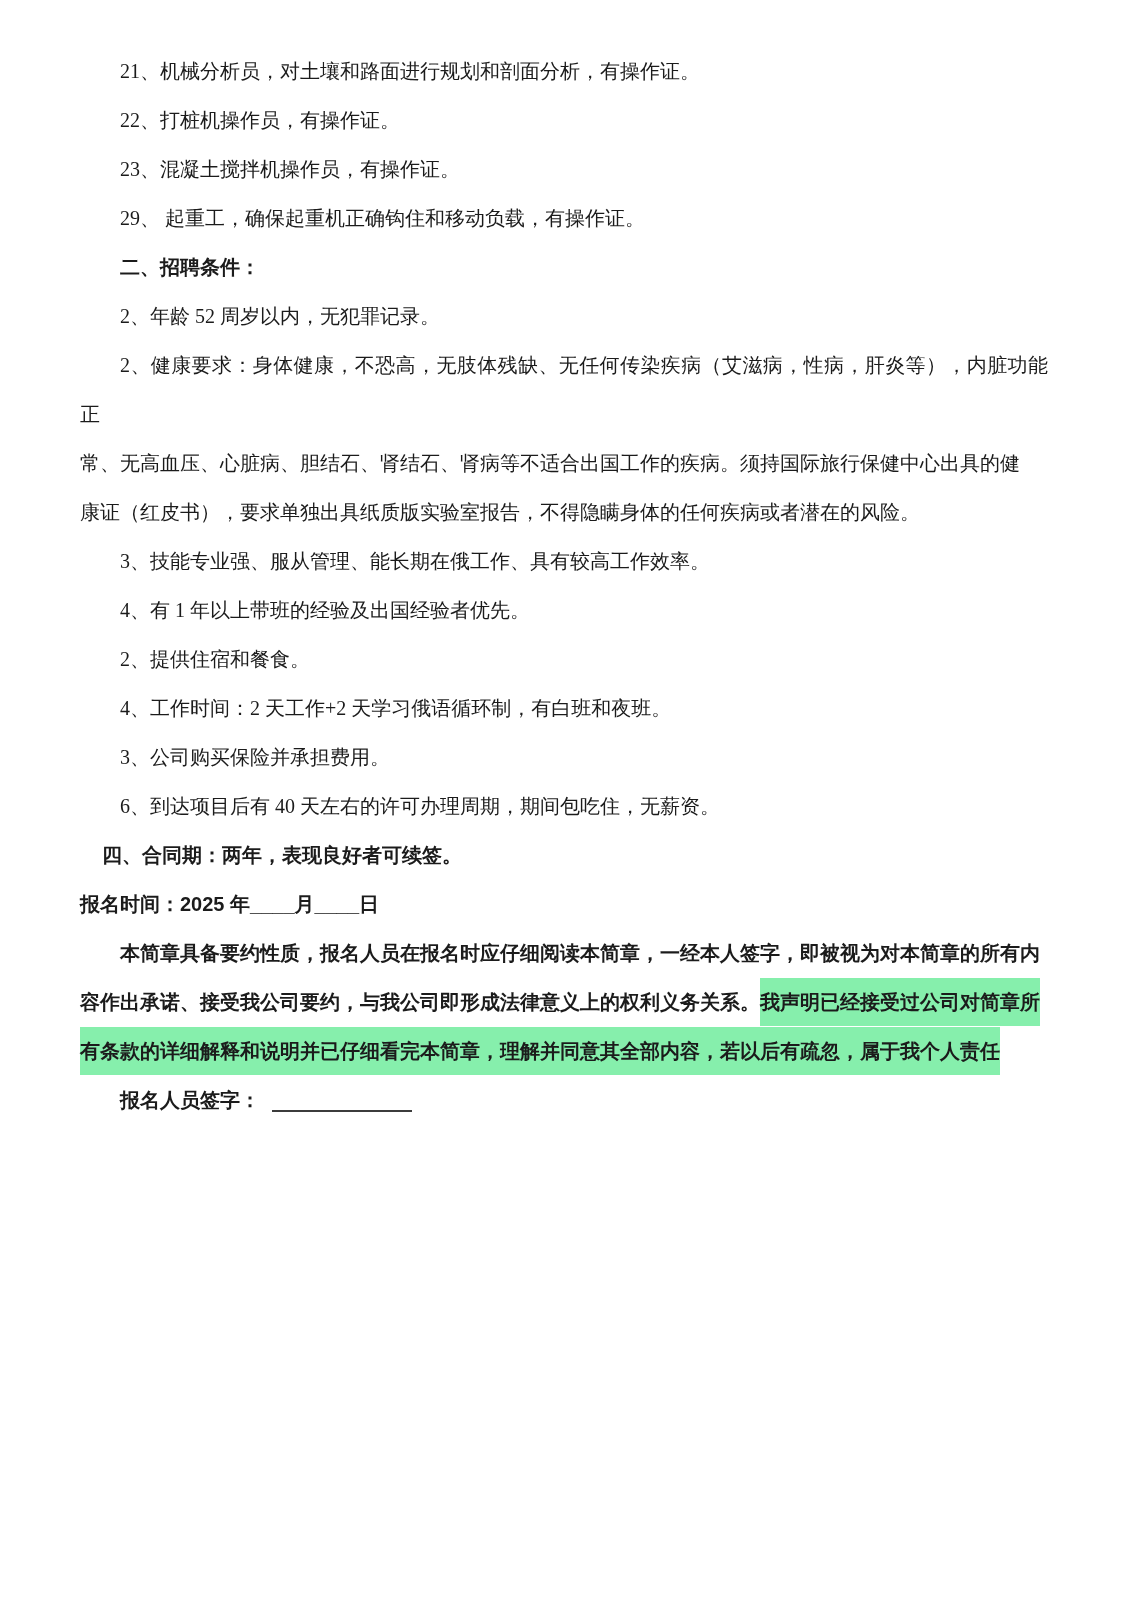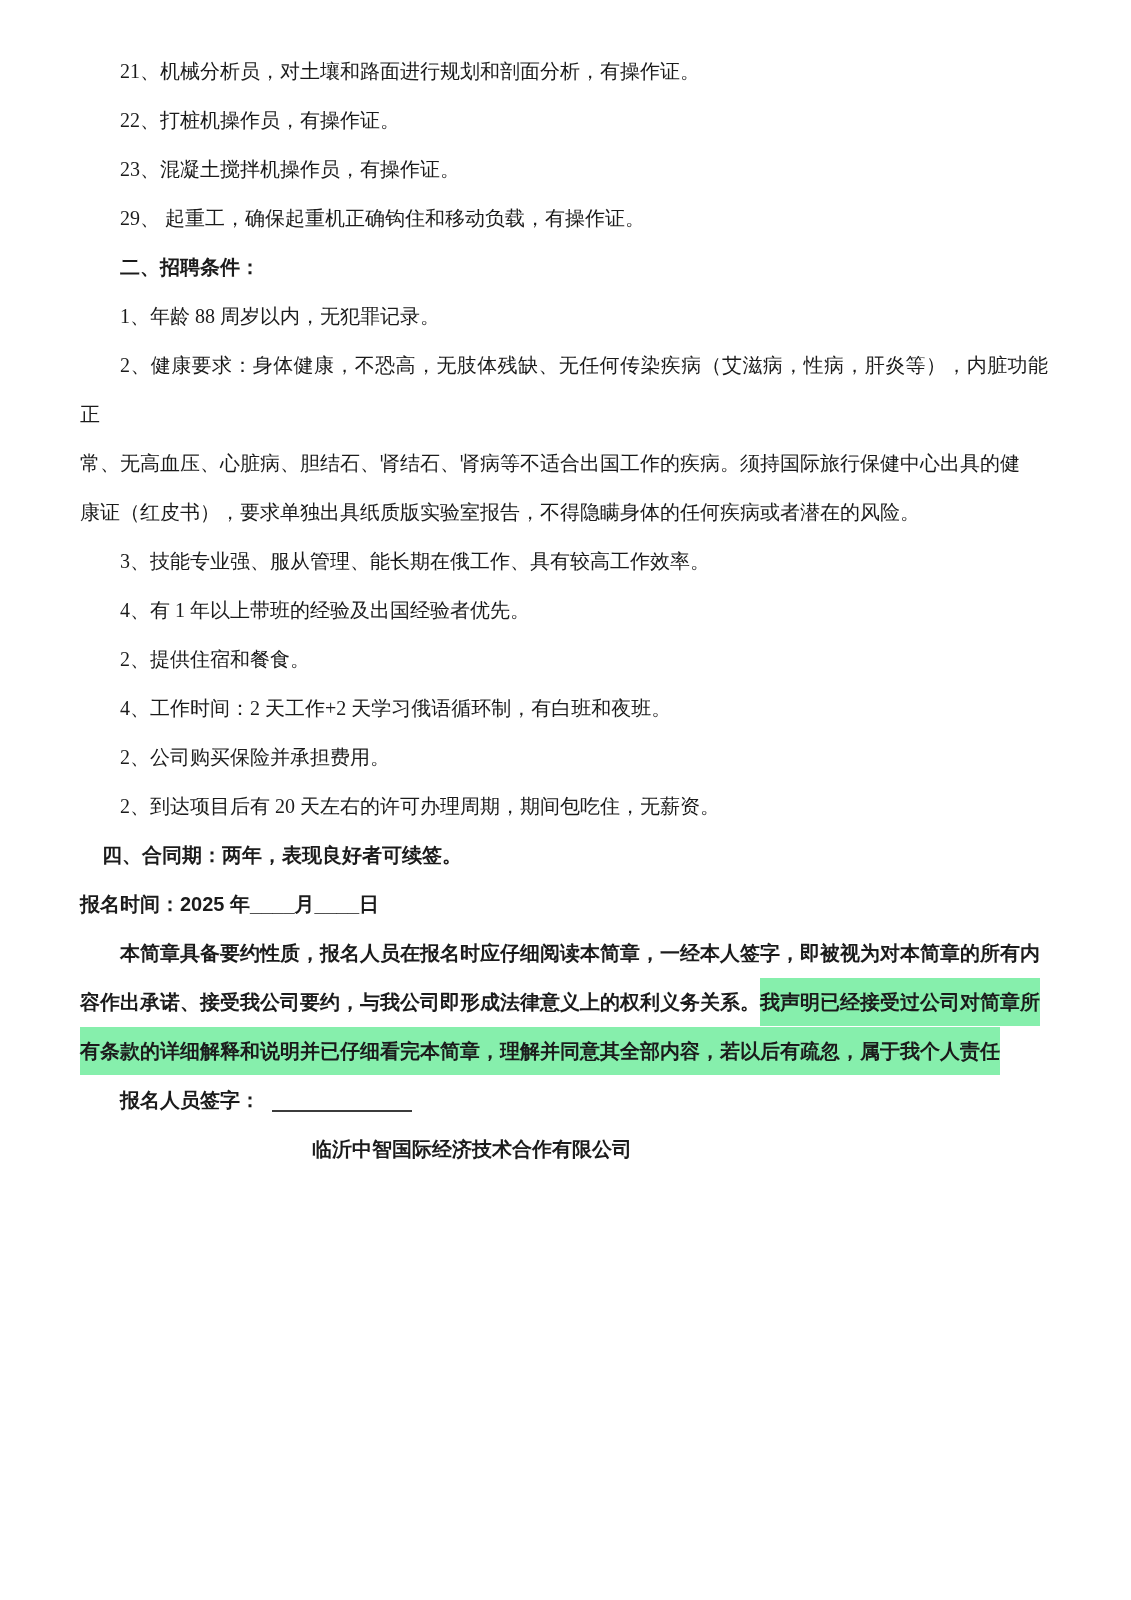--- a/index.html
+++ b/index.html
@@ -69,37 +69,36 @@
 <body>
 
 <div class="page">
 
   <p class="indent">21、机械分析员，对土壤和路面进行规划和剖面分析，有操作证。</p>
   <p class="indent">22、打桩机操作员，有操作证。</p>
   <p class="indent">23、混凝土搅拌机操作员，有操作证。</p>
   <p class="indent">29、 起重工，确保起重机正确钩住和移动负载，有操作证。</p>
 
   <p class="indent hei">二、招聘条件：</p>
-  <p class="indent">1、年龄 88 周岁以内，无犯罪记录。</p>
+  <p class="indent">2、年龄 52 周岁以内，无犯罪记录。</p>
   <p class="indent">2、健康要求：身体健康，不恐高，无肢体残缺、无任何传染疾病（艾滋病，性病，肝炎等），内脏功能正
 常、无高血压、心脏病、胆结石、肾结石、肾病等不适合出国工作的疾病。须持国际旅行保健中心出具的健
 康证（红皮书），要求单独出具纸质版实验室报告，不得隐瞒身体的任何疾病或者潜在的风险。</p>
   <p class="indent">3、技能专业强、服从管理、能长期在俄工作、具有较高工作效率。</p>
   <p class="indent">4、有 1 年以上带班的经验及出国经验者优先。</p>
 
   <p class="indent">2、提供住宿和餐食。</p>
   <p class="indent">4、工作时间：2 天工作+2 天学习俄语循环制，有白班和夜班。</p>
-  <p class="indent">2、公司购买保险并承担费用。</p>
-  <p class="indent">2、到达项目后有 20 天左右的许可办理周期，期间包吃住，无薪资。</p>
+  <p class="indent">3、公司购买保险并承担费用。</p>
+  <p class="indent">6、到达项目后有 40 天左右的许可办理周期，期间包吃住，无薪资。</p>
 
   <p class="hei sec45">四、合同期：两年，表现良好者可续签。</p>
 
   <p class="hei">报名时间：2025 年____月____日</p>
 
   <p class="hei decl"><span>本简章具备要约性质，报名人员在报名时应仔细阅读本简章，一经本人签字，即被视为对本简章的所有内
 容作出承诺、接受我公司要约，与我公司即形成法律意义上的权利义务关系。</span><span class="hl">我声明已经接受过公司对简章所
 有条款的详细解释和说明并已仔细看完本简章，理解并同意其全部内容，若以后有疏忽，属于我个人责任</span></p>
 
   <p class="hei sig-line"><span>报名人员签字：</span><span class="blank-line"></span></p>
 
-  <p class="hei company">临沂中智国际经济技术合作有限公司</p>
 
 </div>
 
 </body></html>

